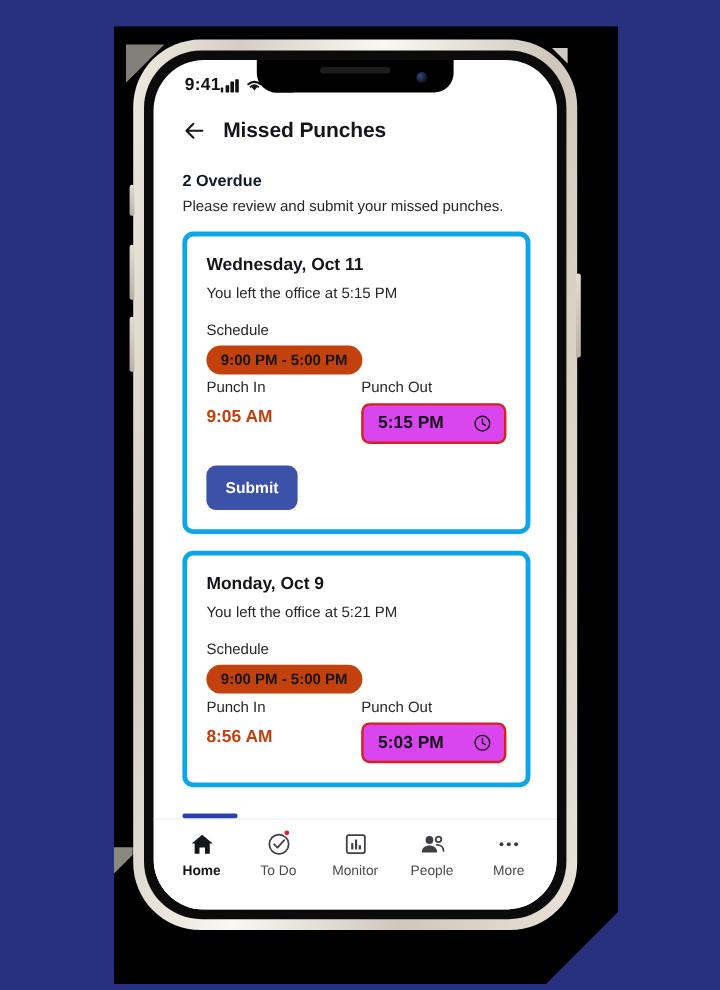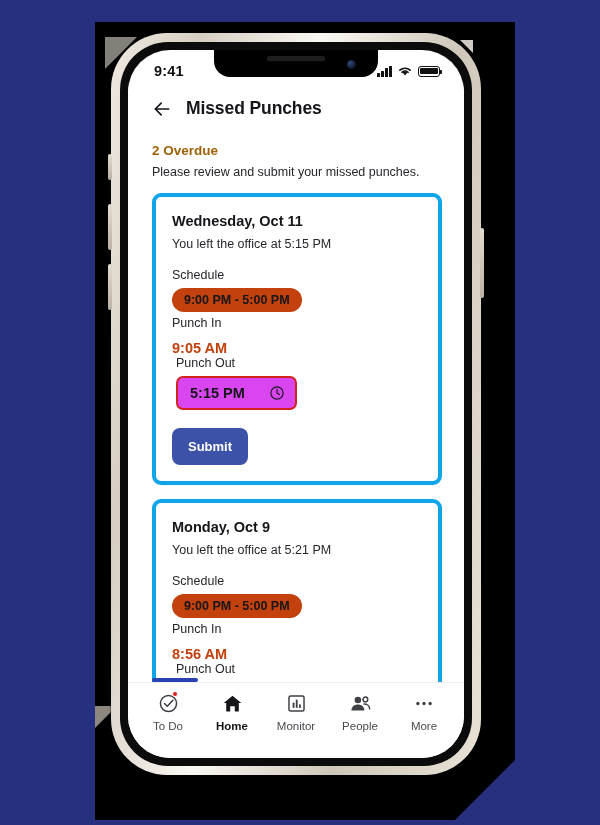--- a/index.html
+++ b/index.html
@@ -95,21 +95,21 @@
   }
   .camera {
     position: absolute; right: 22px; top: 10px;
     width: 9px; height: 9px; border-radius: 50%;
     background: radial-gradient(circle at 35% 35%, #2e4a7a 0%, #16203a 55%, #000 100%);
   }
 
   
   .statusbar {
     height: 36px; flex: 0 0 36px;
-    display: flex; align-items: center; justify-content: space-between;
+    display: flex; align-items: center; 
     padding: 6px 24px 0 26px;
     position: relative; z-index: 20;
   }
   .clock { font-size: 14.5px; font-weight: bold; color: #111; letter-spacing: .2px; }
   .status-icons { display: flex; align-items: center; gap: 5px; }
   .bars { display: flex; align-items: flex-end; gap: 1.5px; height: 11px; }
   .bars i { width: 2.6px; background: #111; border-radius: .5px; display: block; }
   .bars i:nth-child(1){height:4px}.bars i:nth-child(2){height:6px}
   .bars i:nth-child(3){height:8.5px}.bars i:nth-child(4){height:11px}
   .battery {
@@ -133,42 +133,42 @@
   .page-title { font-size: 17.5px; font-weight: bold; color: #15161a; letter-spacing: -.1px; }
 
   
   .content {
     flex: 1 1 auto;
     background: #ffffff;
     padding: 14px 22px 0 24px;
     overflow: hidden;
     position: relative;
   }
-  .overdue { font-size: 13.5px; font-weight: bold; color: #a16207; margin-bottom: 7px; }
+  .overdue { font-size: 13.5px; font-weight: bold; color: #0f172a; margin-bottom: 7px; }
   .sub-note { font-size: 12.5px; color: #26272b; margin-bottom: 14px; }
 
   .card {
     background: #fff;
     border: 4px solid #0ea5e9;
     border-radius: 9px;
     padding: 16px 16px 16px 16px;
     margin-bottom: 14px;
     box-shadow: 0 1px 1px rgba(20,20,40,.03);
   }
   .card-date { font-size: 14.5px; font-weight: bold; color: #15161a; margin-bottom: 8px; }
   .card-note { font-size: 12.5px; color: #26272b; margin-bottom: 17px; }
   .field-label { font-size: 12.5px; color: #26272b; margin-bottom: 6px; }
   .sched-badge {
     display: inline-block;
     background: #c2410c; color: #15161a;
     font-size: 12.5px; font-weight: bold;
     padding: 5px 12px; border-radius: 14px;
     margin-bottom: 4px;
   }
-  .punch-row { display: flex; gap: 0; flex-direction: column; }
+  .punch-row { display: flex; gap: 0; }
   .punch-col { width: 50%; }
   .punch-col.right { padding-left: 4px; }
   .punch-value { font-size: 14.5px; font-weight: bold; color: #c2410c; padding-top: 4px; }
   .time-input {
     border: 2.2px solid #d4221f; border-radius: 7px;
     background: #d946ef;
     display: flex; align-items: center; justify-content: space-between;
     padding: 7px 10px 7px 12px;
     cursor: text;
   }
@@ -322,38 +322,38 @@
                 </div>
               </div>
             </div>
           </div>
 
           <div class="scroll-ind"></div>
         </div>
 
         <div class="bottom-nav">
 
+          <div class="nav-item active">
+            <span class="nav-ico">
+              <svg width="21" height="21" viewBox="0 0 24 24">
+                <path d="M12 3 L22 11.4 H19.2 V21 H14.6 V15.2 H9.4 V21 H4.8 V11.4 H2 Z" fill="#15161a"></path>
+              </svg>
+            </span>
+            <span class="nav-label">Home</span>
+          </div>
+
           <div class="nav-item">
             <span class="nav-ico">
               <svg width="21" height="21" viewBox="0 0 24 24">
                 <circle cx="12" cy="12" r="9.2" fill="none" stroke="#3f4045" stroke-width="1.7"></circle>
                 <path d="M7.4 12.1 L10.6 15.2 L17 8.2" fill="none" stroke="#3f4045" stroke-width="1.7" stroke-linecap="round" stroke-linejoin="round"></path>
               </svg>
               <span class="badge-dot"></span>
             </span>
             <span class="nav-label">To Do</span>
-          </div>
-
-          <div class="nav-item active">
-            <span class="nav-ico">
-              <svg width="21" height="21" viewBox="0 0 24 24">
-                <path d="M12 3 L22 11.4 H19.2 V21 H14.6 V15.2 H9.4 V21 H4.8 V11.4 H2 Z" fill="#15161a"></path>
-              </svg>
-            </span>
-            <span class="nav-label">Home</span>
           </div>
 
           <div class="nav-item">
             <span class="nav-ico">
               <svg width="21" height="21" viewBox="0 0 24 24">
                 <rect x="3.4" y="3.4" width="17.2" height="17.2" rx="1.8" fill="none" stroke="#3f4045" stroke-width="1.7"></rect>
                 <rect x="7.6" y="11" width="2.1" height="6" fill="#3f4045"></rect>
                 <rect x="11.2" y="7.6" width="2.1" height="9.4" fill="#3f4045"></rect>
                 <rect x="14.8" y="13" width="2.1" height="4" fill="#3f4045"></rect>
               </svg>

